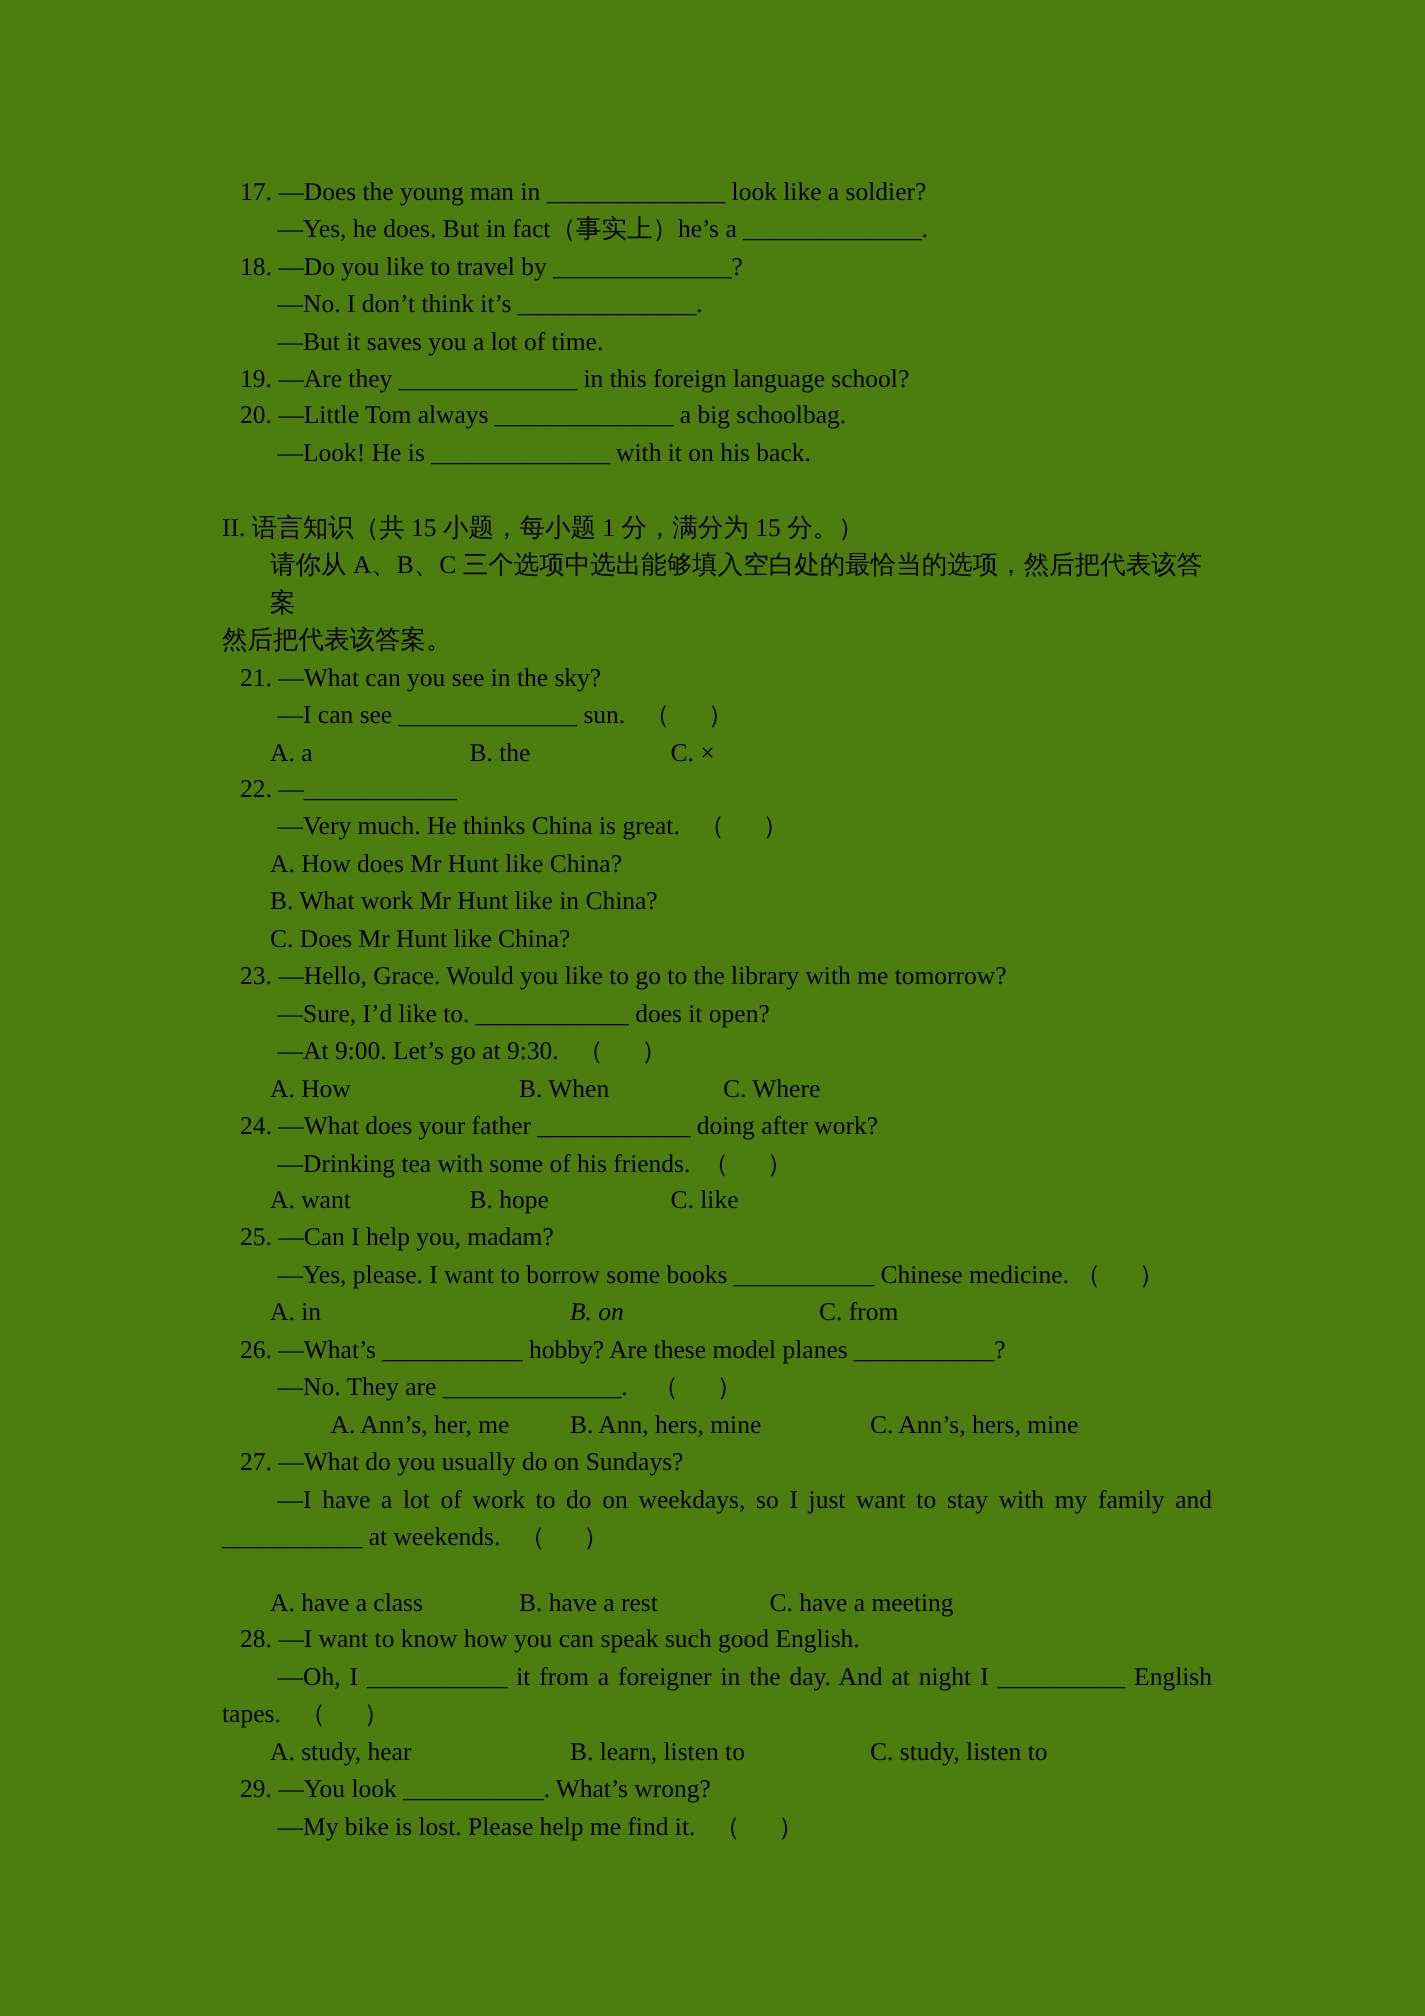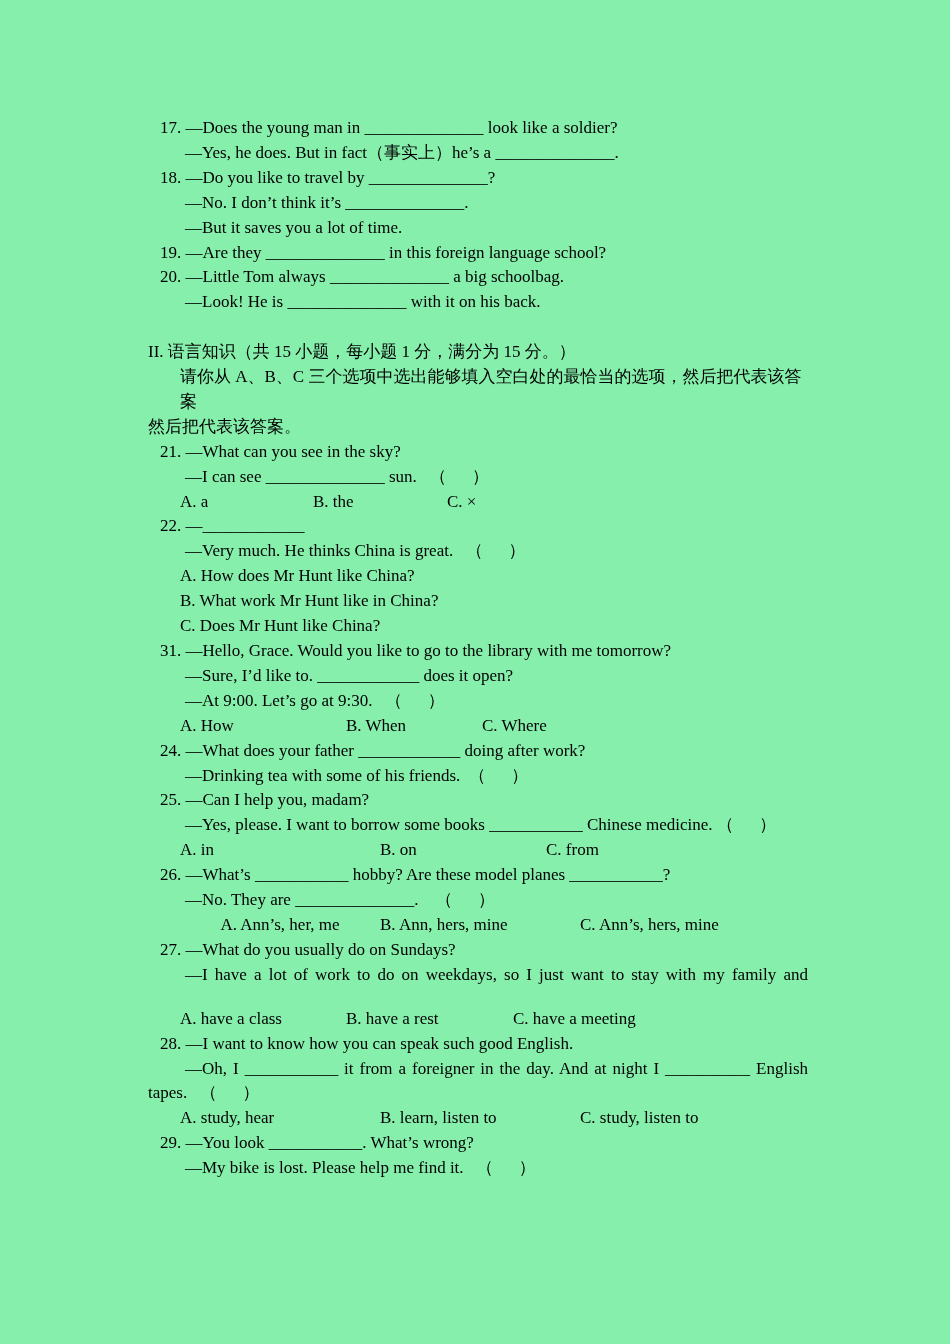--- a/index.html
+++ b/index.html
@@ -8,21 +8,21 @@
     width: 950px;
     height: 1344px;
     overflow: hidden;
     font-family: "Liberation Serif", serif;
     color: #000000;
   }
   .page {
     width: 950px;
     height: 1344px;
     padding: 116px 60px 0 148px;
-    background: #86efac;
+    background: #4d7c0f;
   }
   .content { width: 660px; }
   .line {
     font-size: 17px;
     line-height: 24.9px;
     white-space: pre-wrap;
   }
   .ind12 { padding-left: 12px; }
   .ind32 { padding-left: 32px; }
   .ind37 { padding-left: 37px; }
@@ -52,34 +52,36 @@
       <div class="line ind32">请你从 A、B、C 三个选项中选出能够填入空白处的最恰当的选项，然后把代表该答案</div>
       <div class="line ">然后把代表该答案。</div>
       <div class="line ind12">21. —What can you see in the sky?</div>
       <div class="line ind37">—I can see ______________ sun.   （      ）</div>
       <div class="line ind32"><span class="opt-col" style="width: 133px;">A. a</span><span class="opt-col" style="width: 134px;">B. the</span><span class="opt-col">C. ×</span></div>
       <div class="line ind12">22. —____________</div>
       <div class="line ind37">—Very much. He thinks China is great.   （      ）</div>
       <div class="line ind32">A. How does Mr Hunt like China?</div>
       <div class="line ind32">B. What work Mr Hunt like in China?</div>
       <div class="line ind32">C. Does Mr Hunt like China?</div>
-      <div class="line ind12">31. —Hello, Grace. Would you like to go to the library with me tomorrow?</div>
+      <div class="line ind12">23. —Hello, Grace. Would you like to go to the library with me tomorrow?</div>
       <div class="line ind37">—Sure, I’d like to. ____________ does it open?</div>
       <div class="line ind37">—At 9:00. Let’s go at 9:30.   （      ）</div>
       <div class="line ind32"><span class="opt-col" style="width: 166px;">A. How</span><span class="opt-col" style="width: 136px;">B. When</span><span class="opt-col">C. Where</span></div>
       <div class="line ind12">24. —What does your father ____________ doing after work?</div>
       <div class="line ind37">—Drinking tea with some of his friends.  （      ）</div>
+      <div class="line ind32"><span class="opt-col" style="width: 133px;">A. want</span><span class="opt-col" style="width: 134px;">B. hope</span><span class="opt-col">C. like</span></div>
       <div class="line ind12">25. —Can I help you, madam?</div>
       <div class="line ind37">—Yes, please. I want to borrow some books ___________ Chinese medicine. （      ）</div>
-      <div class="line ind32"><span class="opt-col" style="width: 200px;">A. in</span><span class="opt-col" style="width: 166px;">B. on</span><span class="opt-col">C. from</span></div>
+      <div class="line ind32"><span class="opt-col" style="width: 200px;">A. in</span><span class="opt-col" style="width: 166px; font-style: italic;">B. on</span><span class="opt-col">C. from</span></div>
       <div class="line ind12">26. —What’s ___________ hobby? Are these model planes ___________?</div>
       <div class="line ind37">—No. They are ______________.    （      ）</div>
       <div class="line ind32"><span class="opt-col" style="width: 200px; text-align: center;">A. Ann’s, her, me</span><span class="opt-col" style="width: 200px;">B. Ann, hers, mine</span><span class="opt-col">C. Ann’s, hers, mine</span></div>
       <div class="line ind12">27. —What do you usually do on Sundays?</div>
       <div class="line ind37 just">—I have a lot of work to do on weekdays, so I just want to stay with my family and</div>
+      <div class="line ">___________ at weekends.   （      ）</div>
       <div class="line ind32"><span class="opt-col" style="width: 166px; margin-top: 19px;">A. have a class</span><span class="opt-col" style="width: 167px;">B. have a rest</span><span class="opt-col">C. have a meeting</span></div>
       <div class="line ind12">28. —I want to know how you can speak such good English.</div>
       <div class="line ind37 just">—Oh, I ___________ it from a foreigner in the day. And at night I __________ English</div>
       <div class="line ">tapes.   （      ）</div>
       <div class="line ind32"><span class="opt-col" style="width: 200px;">A. study, hear</span><span class="opt-col" style="width: 200px;">B. learn, listen to</span><span class="opt-col">C. study, listen to</span></div>
       <div class="line ind12">29. —You look ___________. What’s wrong?</div>
       <div class="line ind37">—My bike is lost. Please help me find it.   （      ）</div>
     </div>
 </div>
 

